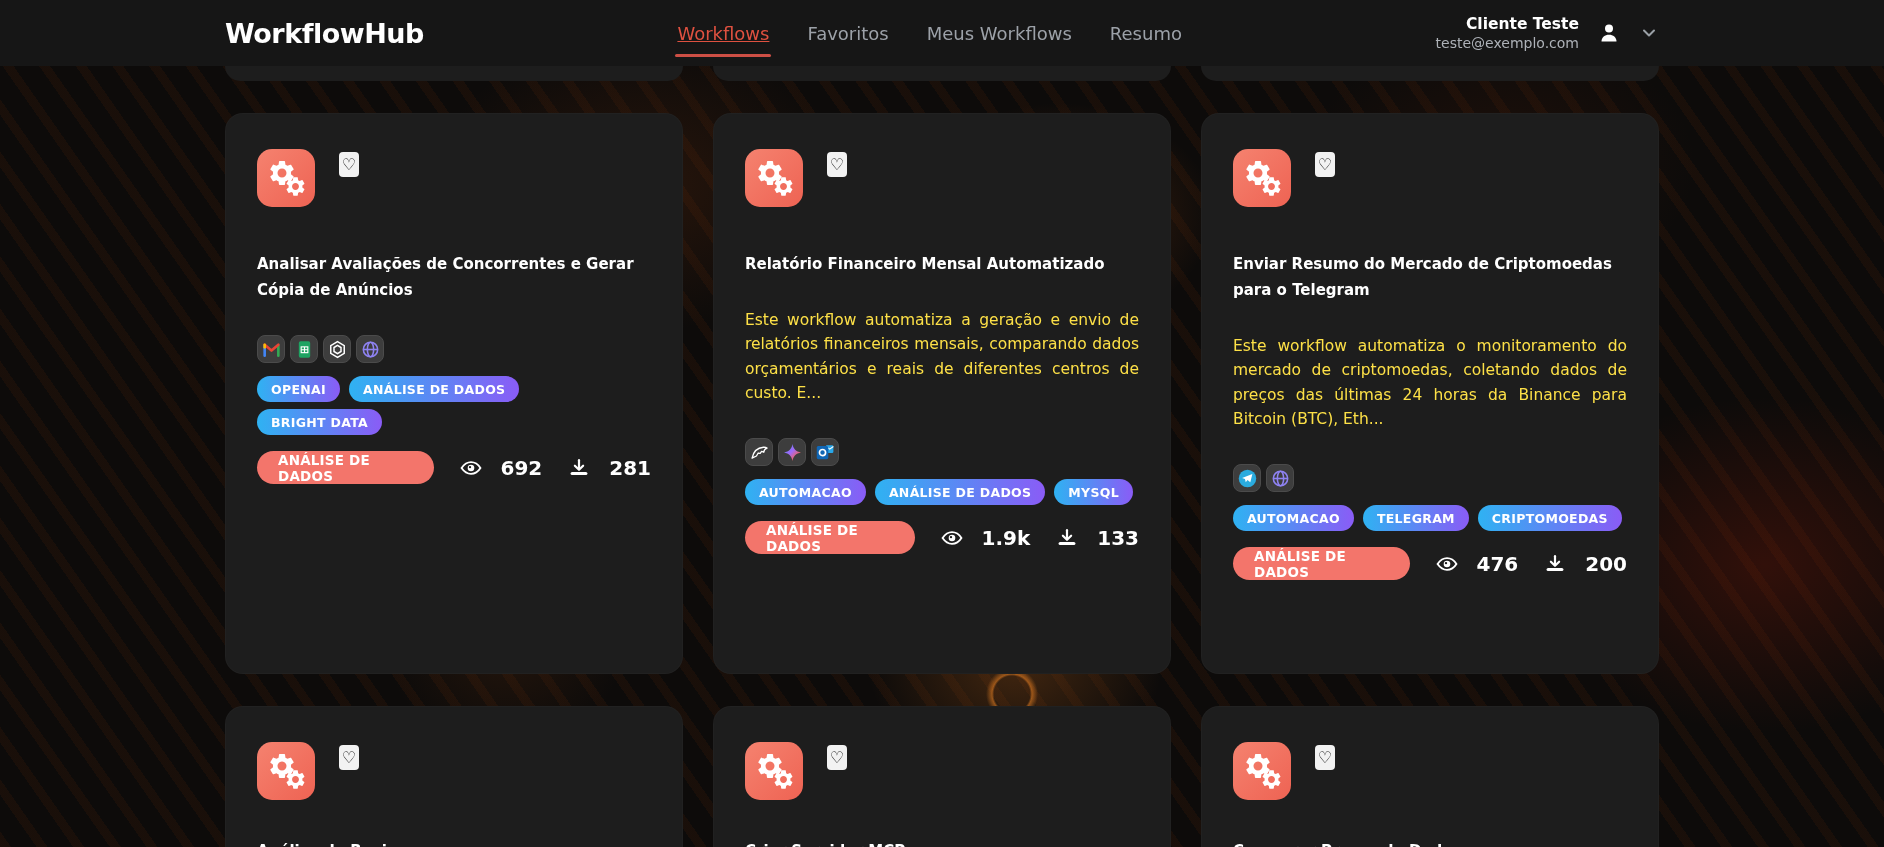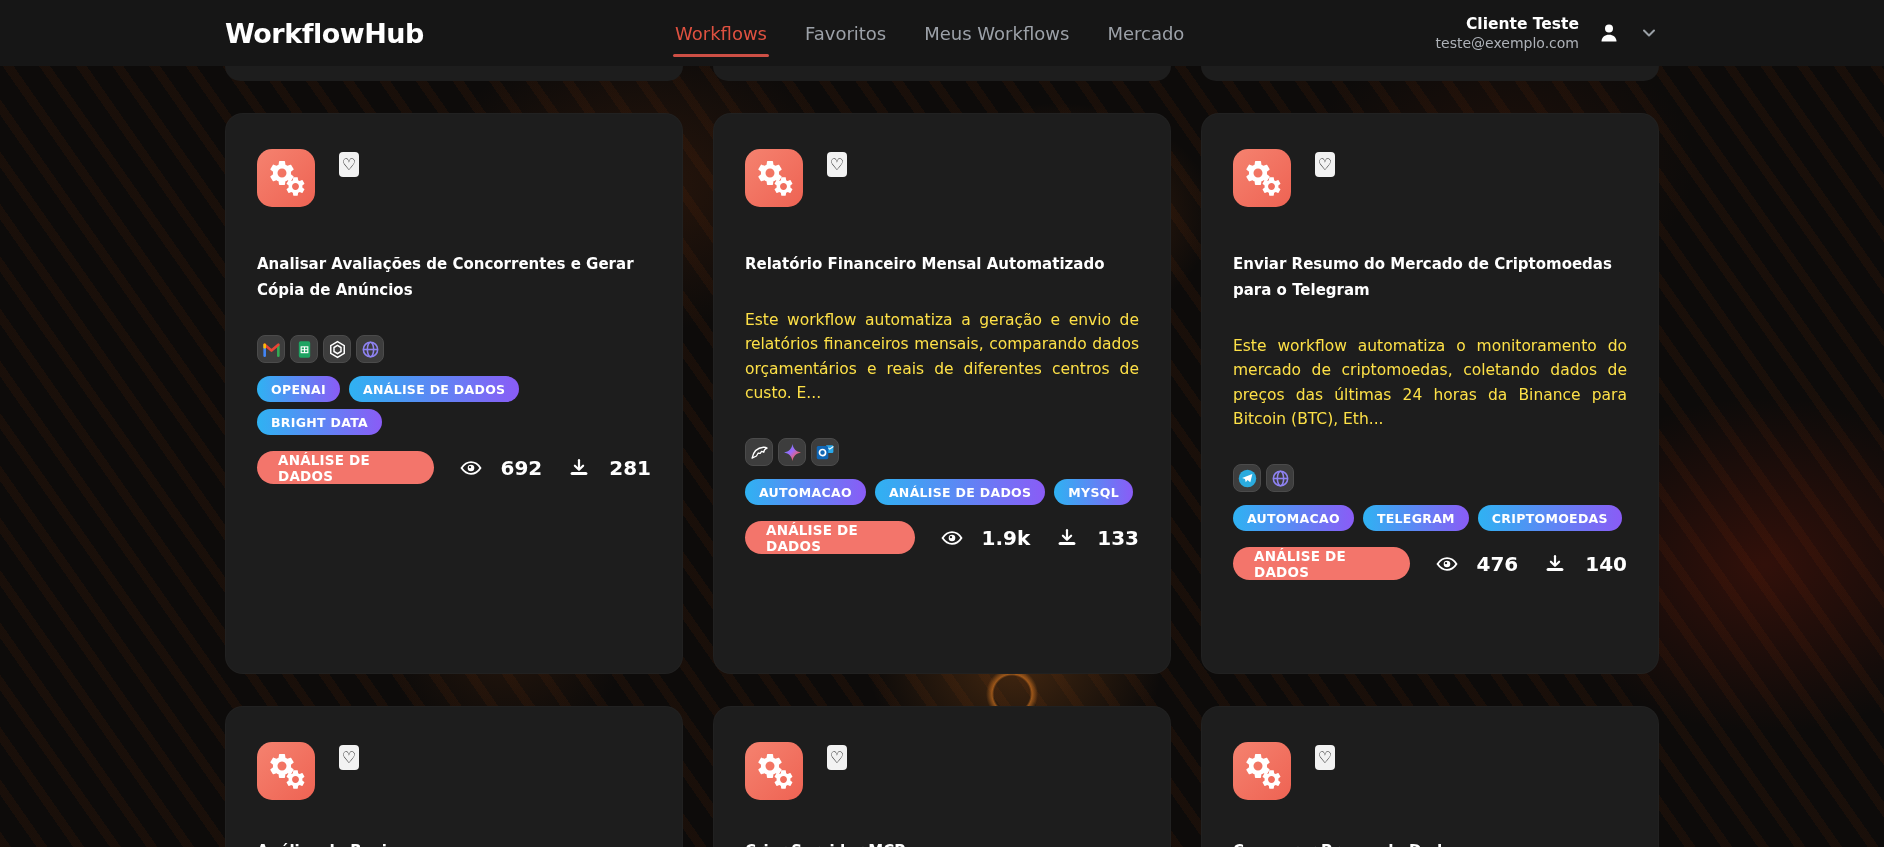--- a/index.html
+++ b/index.html
@@ -18,21 +18,21 @@
       radial-gradient(170px 150px at 505px 645px, rgba(150,72,20,.16), rgba(0,0,0,0) 70%),
       repeating-linear-gradient(55deg, rgba(58,26,8,.28) 0 9px, rgba(0,0,0,0) 9px 30px);
   }
   
   header{position:relative;z-index:5;height:66px;background:#161616;}
   .container{width:1434px;margin:0 auto;}
   .header-inner{height:66px;display:flex;align-items:center;justify-content:space-between;}
   .logo{font-size:27px;font-weight:800;color:#fff;letter-spacing:-.5px;}
   .nav{display:flex;gap:38px;align-items:center;}
   .nav-item{font-size:18px;color:#9ca1a8;cursor:pointer;position:relative;}
-  .nav-item.active{color:#df5140;}
+  .nav-item.active{color:#df5140;text-decoration:underline;}
   .nav-item.active::after{content:"";position:absolute;left:-2px;right:-2px;bottom:-13px;height:3px;border-radius:2px;background:#cd4f45;}
   .user{display:flex;align-items:center;gap:18px;cursor:pointer;}
   .user-text{text-align:right;}
   .user-name{font-size:15.5px;font-weight:700;color:#fff;line-height:20px;}
   .user-email{font-size:14px;color:#aeb2b8;line-height:18px;}
   .uicon{display:flex;align-items:center;justify-content:center;}
   .uicon svg{display:block;}
   
   main{position:relative;z-index:2;}
   .grid{display:grid;grid-template-columns:repeat(3,458px);gap:32px 30px;}
@@ -75,21 +75,21 @@
 <body>
 
 <div class="page">
   <header>
     <div class="container header-inner">
       <div class="logo">WorkflowHub</div>
       <nav class="nav" id="nav">
           <a class="nav-item active">Workflows</a>
           <a class="nav-item">Favoritos</a>
           <a class="nav-item">Meus Workflows</a>
-          <a class="nav-item">Mercado</a>
+          <a class="nav-item">Resumo</a>
         </nav>
       <div class="user">
         <div class="user-text">
           <div class="user-name">Cliente Teste</div>
           <div class="user-email">teste@exemplo.com</div>
         </div>
         <span class="uicon" id="user-avatar">
             <svg width="24" height="24" viewBox="0 0 24 24">
               <circle cx="12" cy="7.5" r="4" fill="#fff"></circle>
               <path d="M4.5 20.5c0-4.2 3.4-6.8 7.5-6.8s7.5 2.6 7.5 6.8z" fill="#fff"></path>
@@ -327,21 +327,21 @@
         <span>476</span>
       </span>
       <span class="stat">
         <span class="sicon">
                 <svg viewBox="0 0 24 24" fill="none" stroke="#fff" stroke-linecap="round" stroke-linejoin="round">
                   <path d="M12 3.5v9.5" stroke-width="2.4"></path>
                   <path d="M7.5 9.5L12 14l4.5-4.5" stroke-width="2.4"></path>
                   <path d="M4.5 18h15" stroke-width="3.4"></path>
                 </svg>
               </span>
-        <span>140</span>
+        <span>200</span>
       </span>
     </div>
   </div>
 </div>
     <div class="grid" id="bottom-grid">
   <div class="card partial">
     <div class="card-top">
       <div class="tile">
               <svg class="gear-big" viewBox="0 0 24 24">
                 <path d="M19.14 12.94c.04-.3.06-.61.06-.94 0-.32-.02-.64-.07-.94l2.03-1.58c.18-.14.23-.41.12-.61l-1.92-3.32c-.12-.22-.37-.29-.59-.22l-2.39.96c-.5-.38-1.03-.7-1.62-.94l-.36-2.54c-.04-.24-.24-.41-.48-.41h-3.84c-.24 0-.43.17-.47.41l-.36 2.54c-.59.24-1.13.57-1.62.94l-2.39-.96c-.22-.08-.47 0-.59.22L2.73 8.87c-.12.21-.08.47.12.61l2.03 1.58c-.05.3-.09.63-.09.94s.02.64.07.94l-2.03 1.58c-.18.14-.23.41-.12.61l1.92 3.32c.12.22.37.29.59.22l2.39-.96c.5.38 1.03.7 1.62.94l.36 2.54c.05.24.24.41.48.41h3.84c.24 0 .44-.17.47-.41l.36-2.54c.59-.24 1.13-.56 1.62-.94l2.39.96c.22.08.47 0 .59-.22l1.92-3.32c.12-.22.07-.47-.12-.61l-2.01-1.58zM12 15.6c-1.98 0-3.6-1.62-3.6-3.6s1.62-3.6 3.6-3.6 3.6 1.62 3.6 3.6-1.62 3.6-3.6 3.6z" fill="#fff"></path>

